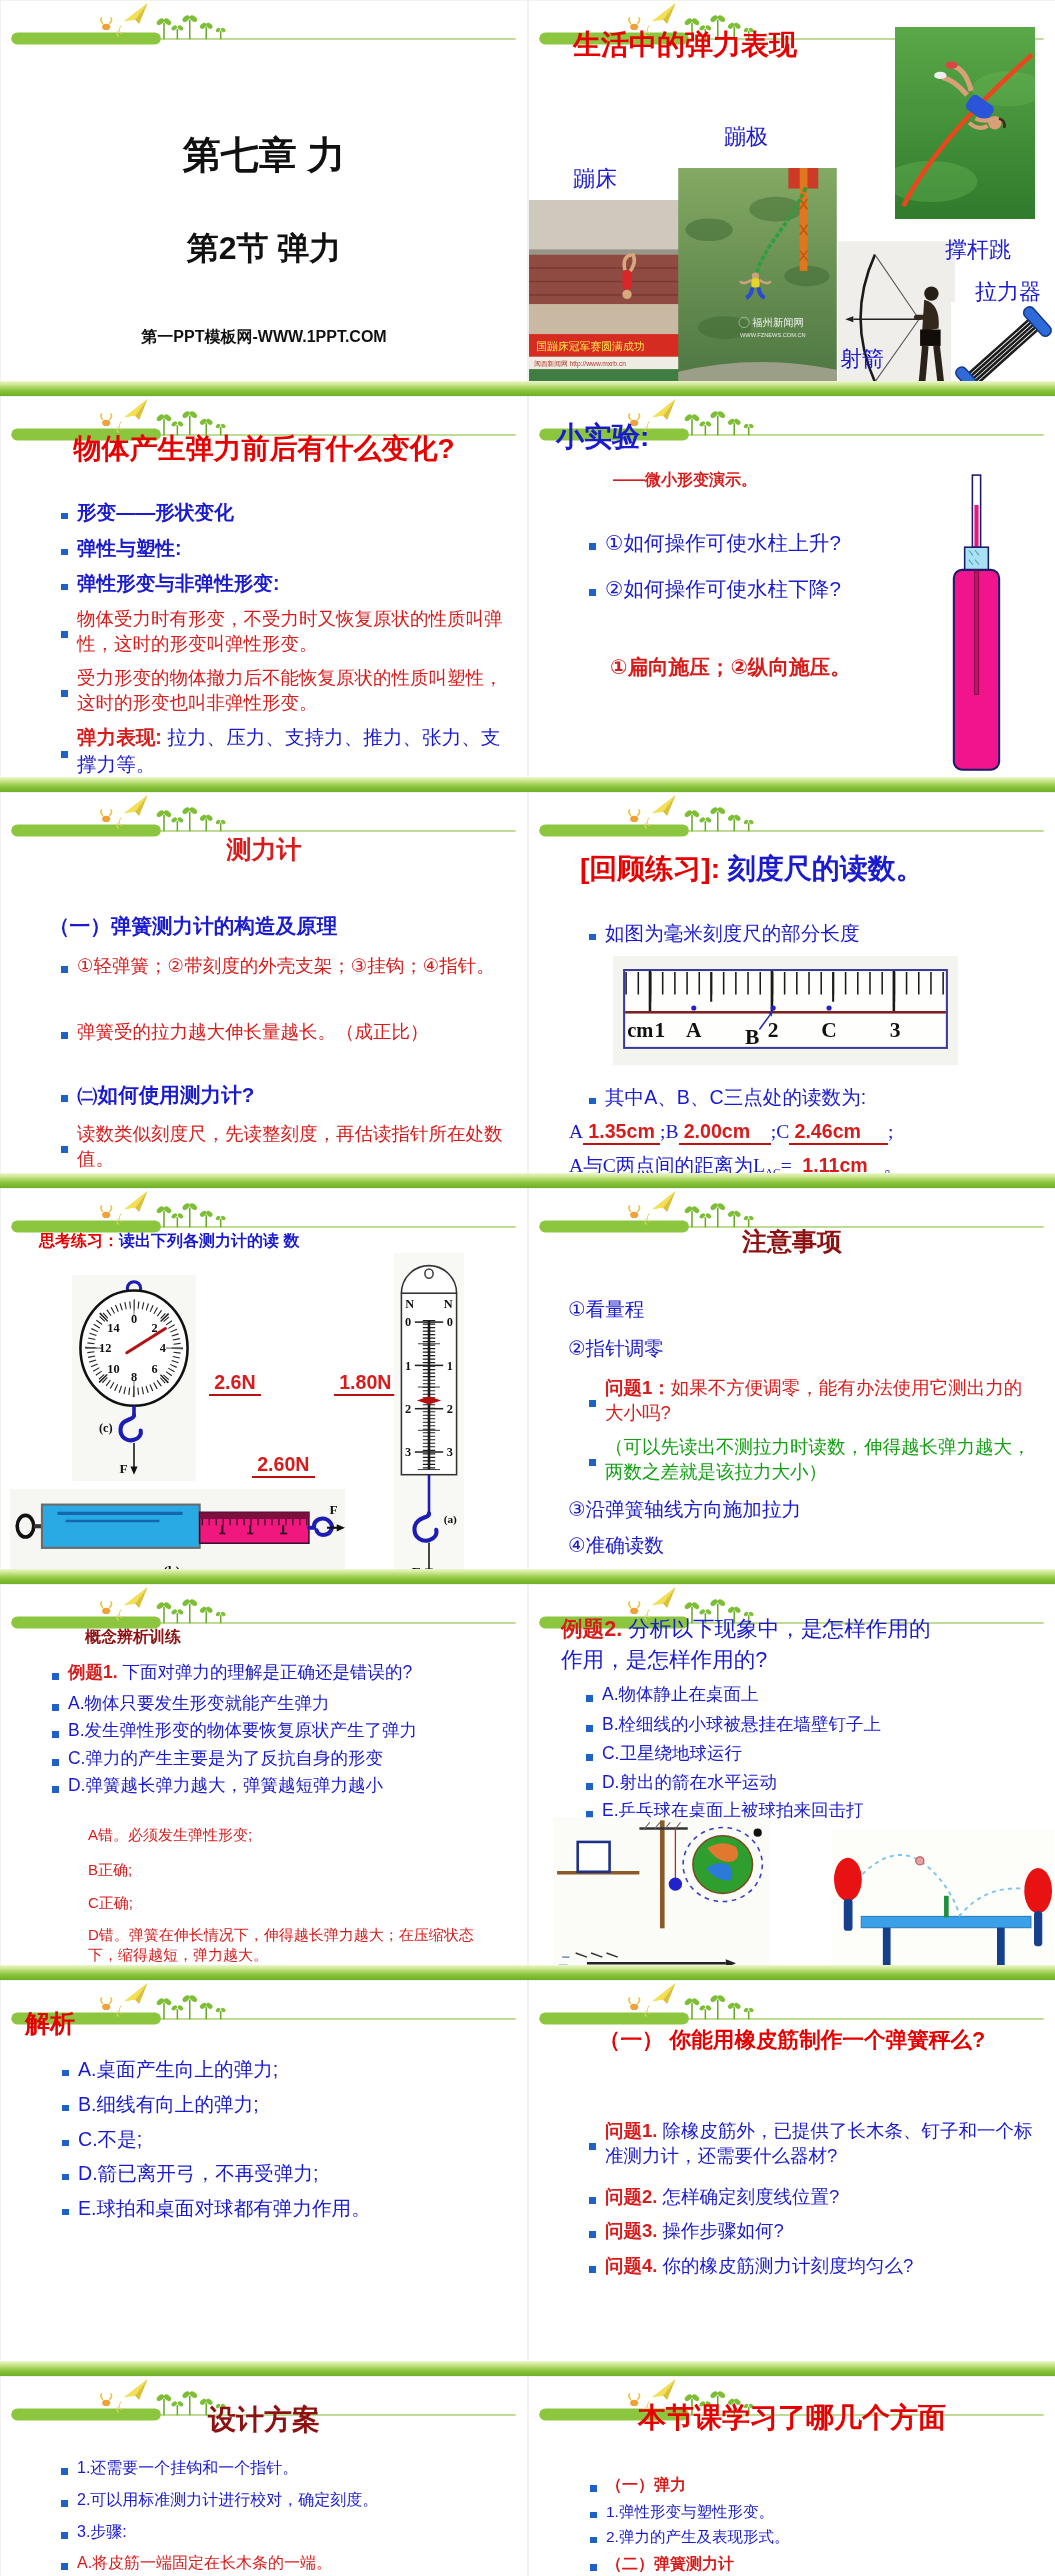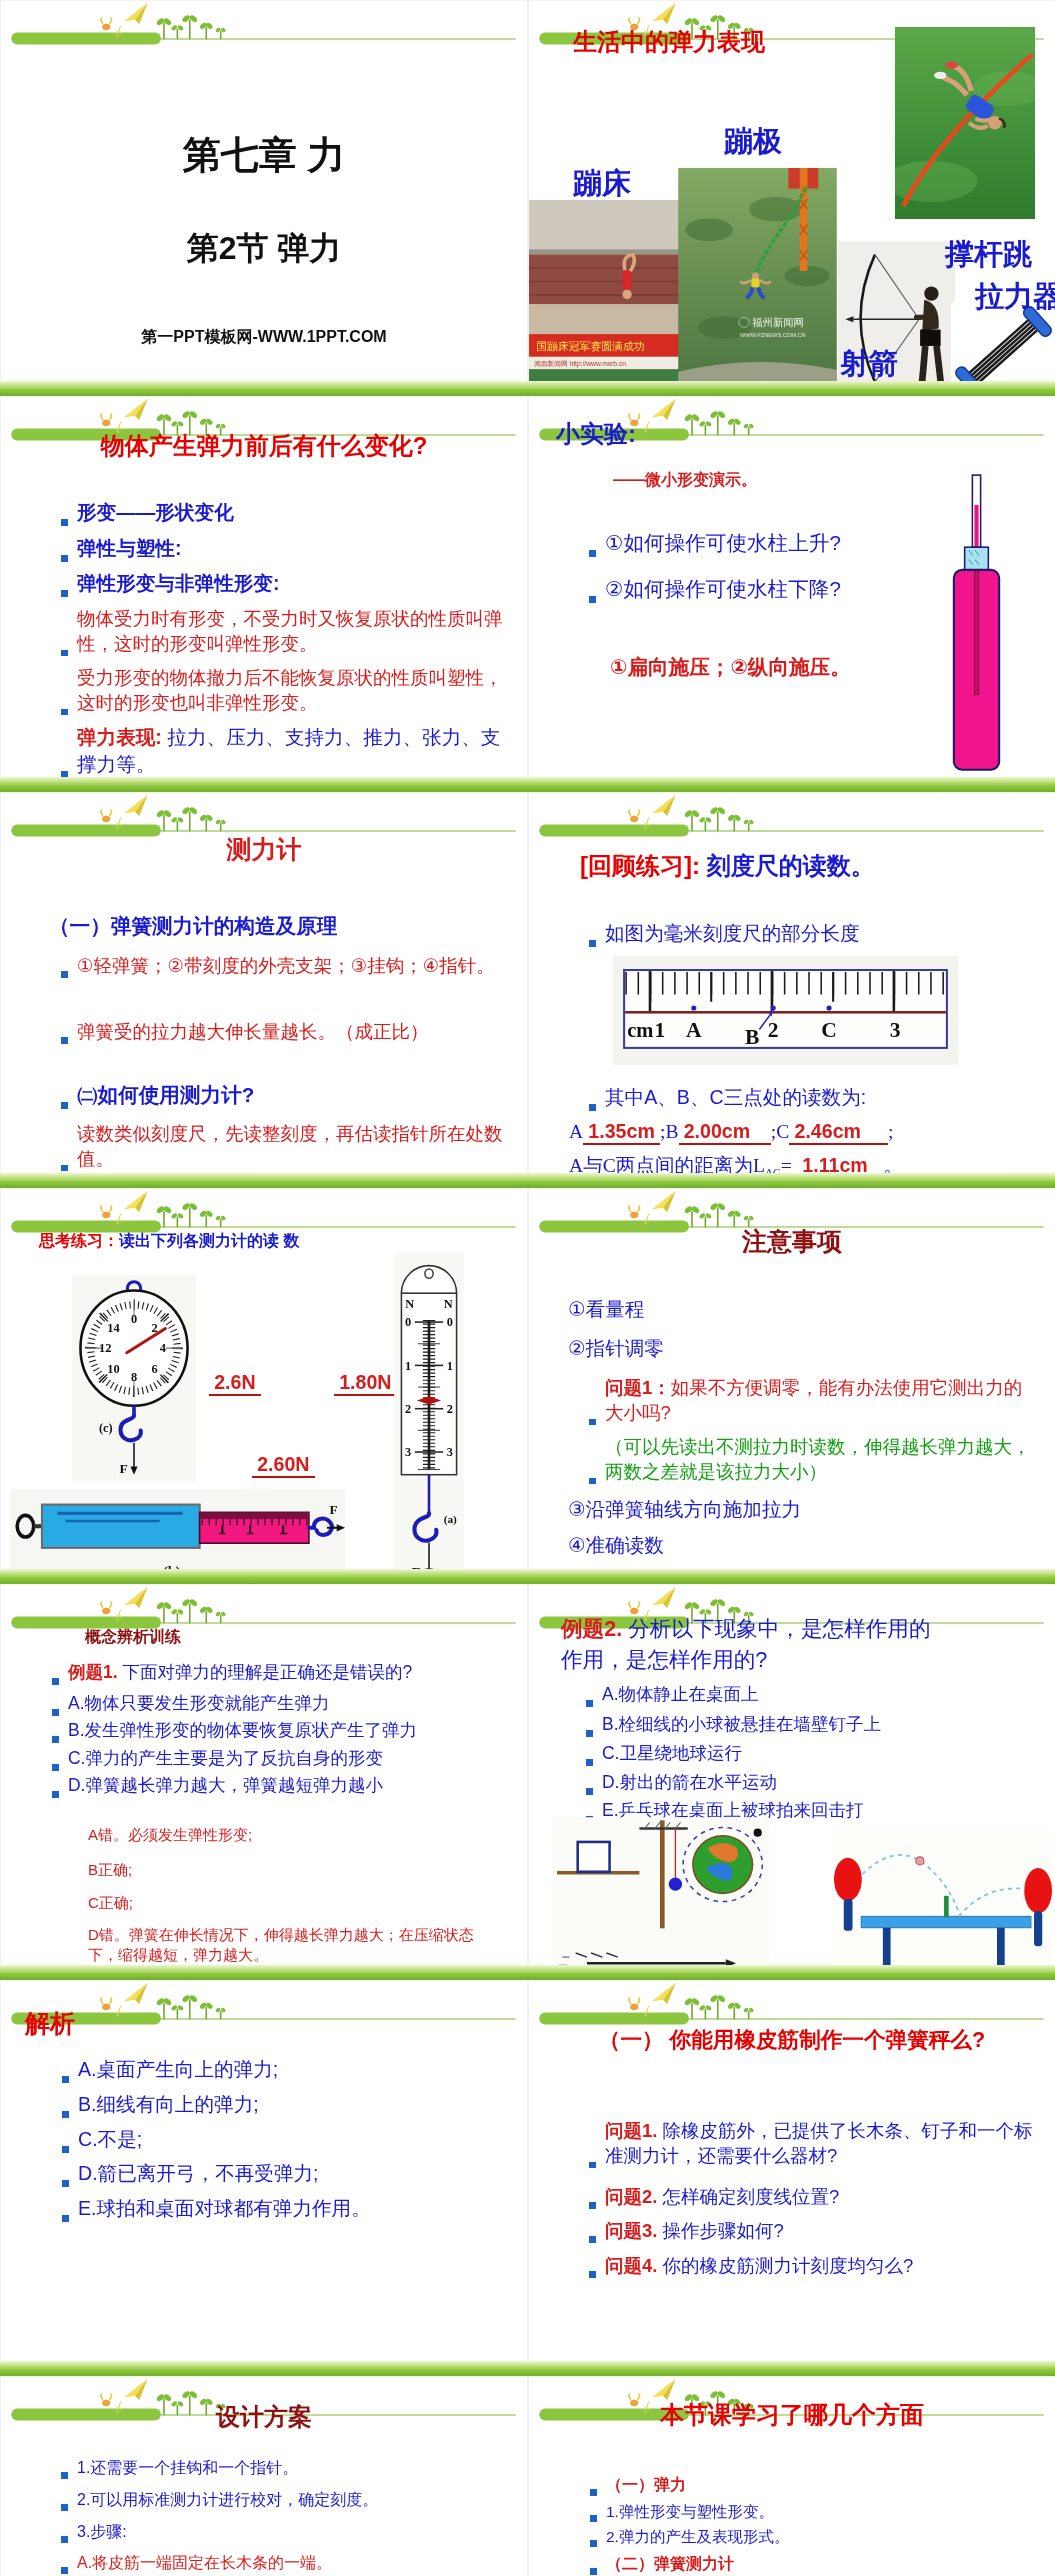--- a/index.html
+++ b/index.html
@@ -2,33 +2,33 @@
 <html style="font-size:8.2px"><head>
 <meta charset="utf-8">
 <style>
   html,body{margin:0;padding:0;background:#fff}
   .page{position:relative;width:1055px;height:2770px;display:grid;grid-template-columns:528px 528px;grid-auto-rows:396px;font-family:"Liberation Sans","DejaVu Sans",sans-serif;background:#fff}
   .sl{position:relative;overflow:hidden;background:#fff;box-shadow:inset 0 0 0 0.5px #e4e4de}
   .deco{position:absolute;left:0;top:0;width:528px;height:62px;pointer-events:none}
   .foot{position:absolute;left:0;bottom:0;width:100%;height:15.5px;background:linear-gradient(180deg,#eef7cf 0%,#c6e387 28%,#8cc63f 62%,#6fae26 100%)}
   .t{position:absolute;line-height:1.36;white-space:nowrap}
   .w{white-space:normal}
-  .row{position:absolute;display:flex;gap:9.3px;align-items:flex-end;line-height:1.36}
+  .row{position:absolute;display:flex;gap:9.3px;align-items:center;line-height:1.36}
   .sq{flex:0 0 6.7px;width:6.7px;height:6.7px;background:#1e62c8;margin-top:7.2px}
   .c{left:0;right:0;text-align:center}
   .blue{color:#1a1ace}.red{color:#d81c1c}.red2{color:#e60000}.dred{color:#8e1111}.grn{color:#12a012}.blk{color:#111}
   .b{font-weight:bold}
   .u{border-bottom:2.1px solid #bb1111;padding:0 5.2px 1px}.f29{font-size:15px}.f30{font-size:15.5px}.f31{font-size:16px}.f32{font-size:16px}
   .f34{font-size:17.5px}.f36{font-size:18.5px}.f38{font-size:19.6px}.f40{font-size:20.6px}.f42{font-size:21.6px}.f44{font-size:16px}
-  .f46{font-size:24px}.f48{font-size:25px}.f62{font-size:32px}.f74{font-size:38px}
+  .f46{font-size:28px}.f48{font-size:25px}.f62{font-size:32px}.f74{font-size:38px}
   .serif{font-family:"Liberation Serif","DejaVu Serif",serif}
   .gfx{position:absolute}
   .gfx text{font-family:"Liberation Serif","DejaVu Serif",serif;font-weight:bold;fill:#111}
   .ph{position:absolute;overflow:hidden}
-  .lbl{position:absolute;color:#1a1ace;font-weight:bold;font-size:29px;white-space:nowrap}
+  .lbl{position:absolute;color:#1a1ace;font-weight:normal;font-size:22px;white-space:nowrap}
   .sub{font-size:11.3px;vertical-align:-4.1px}
 </style>
 </head>
 <body>
 
 <div class="page">
 
   <section class="sl">
     <div class="deco">
   <svg viewBox="0 0 1024 120" width="528" height="62">

